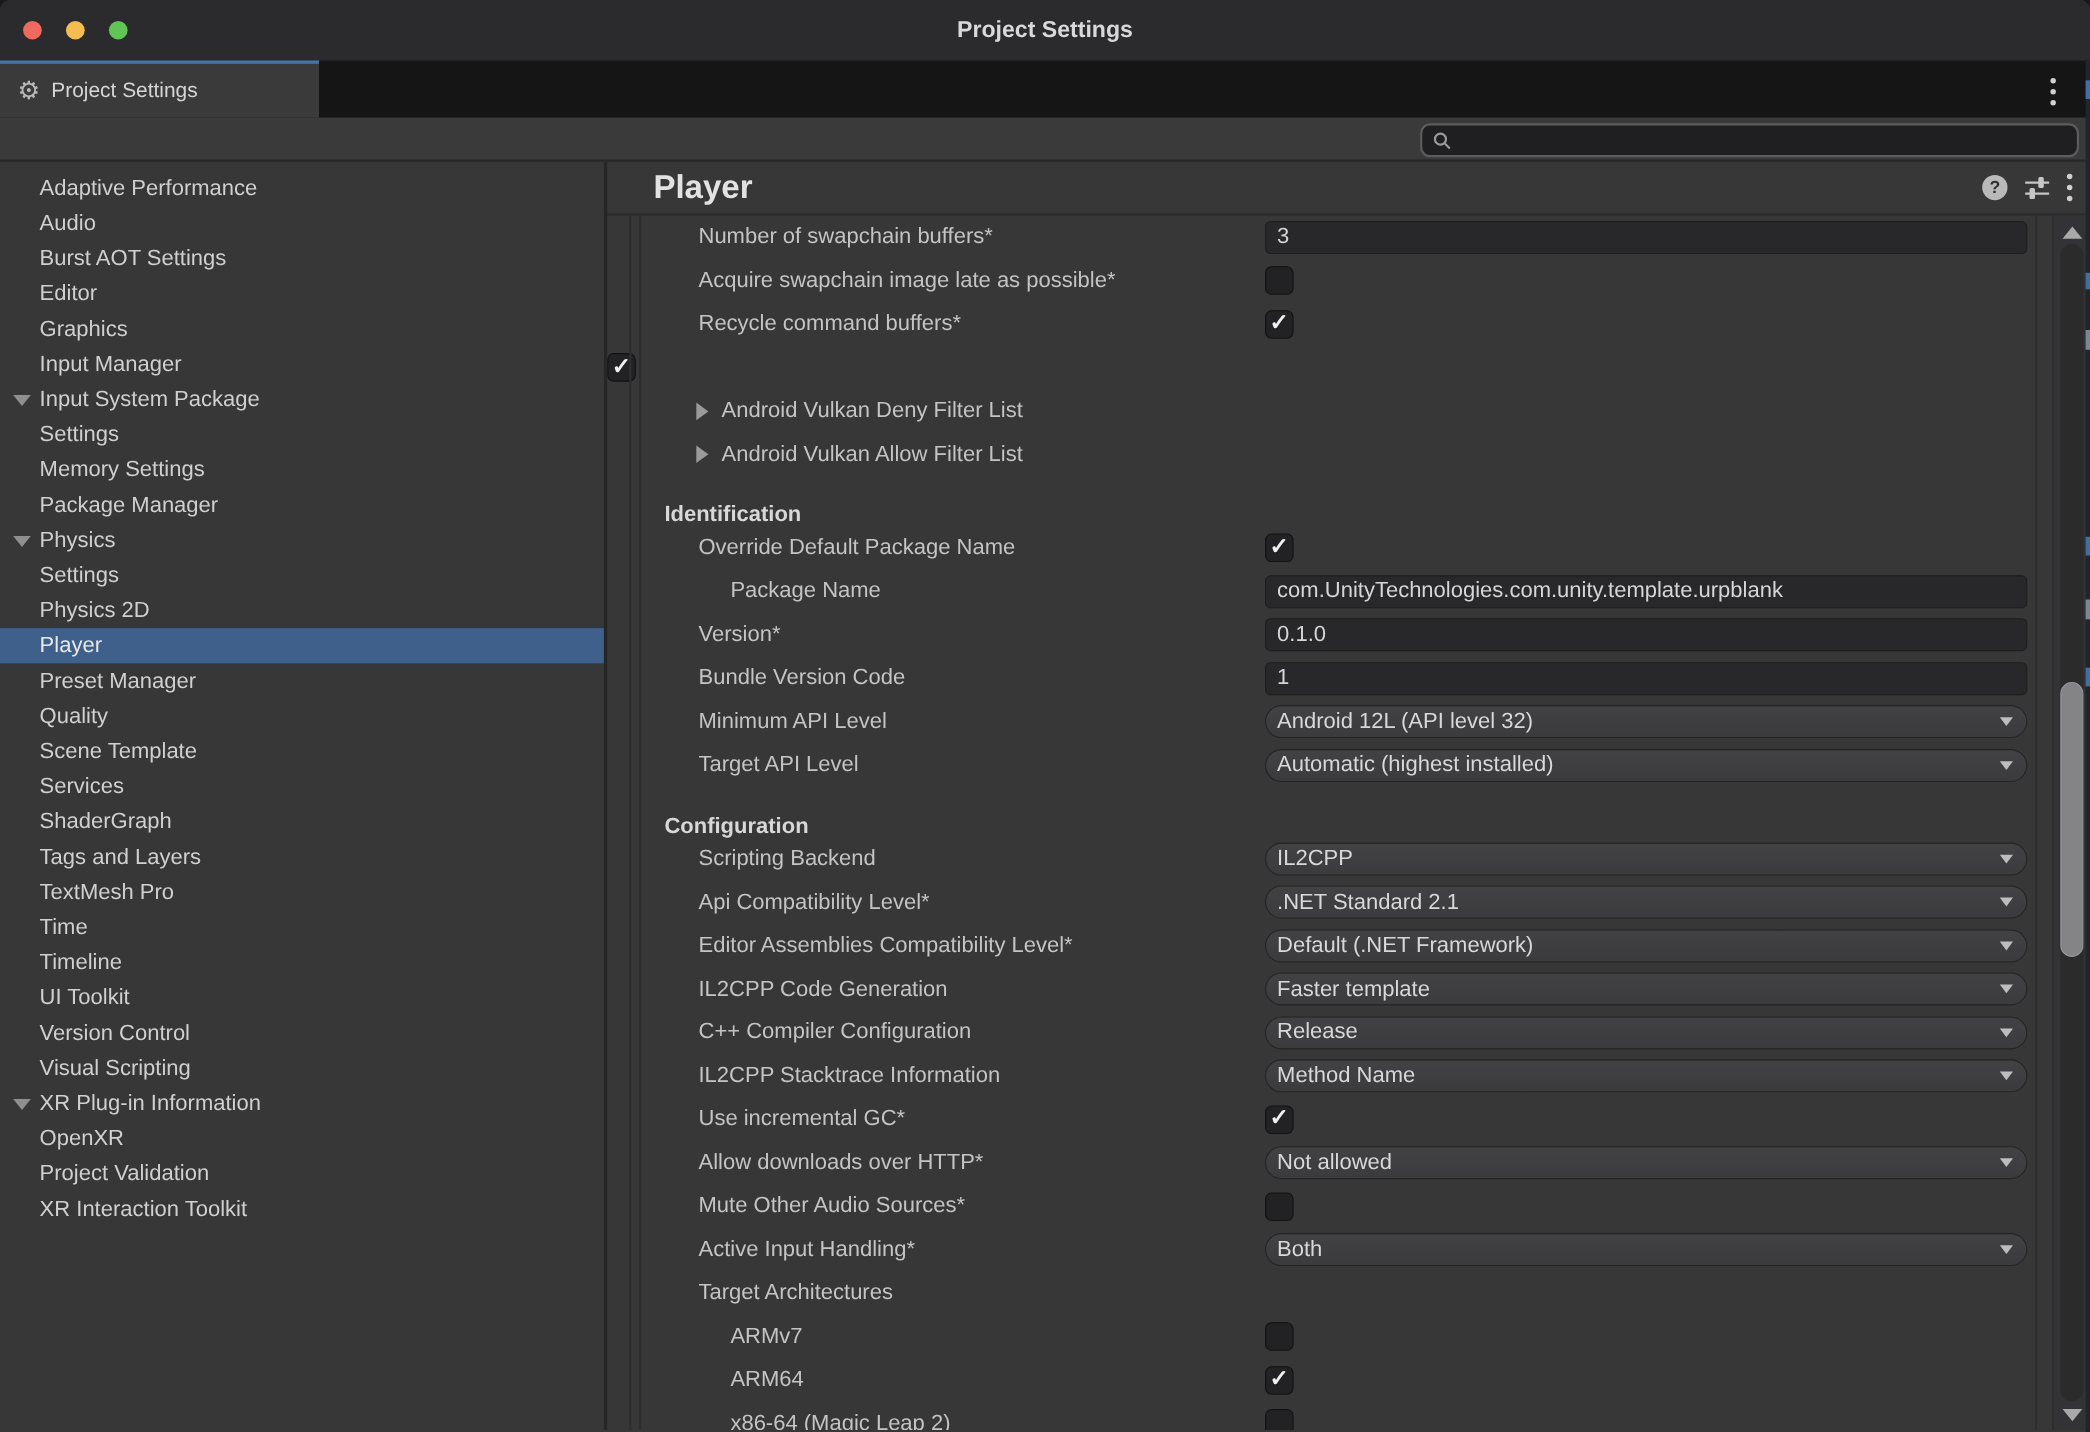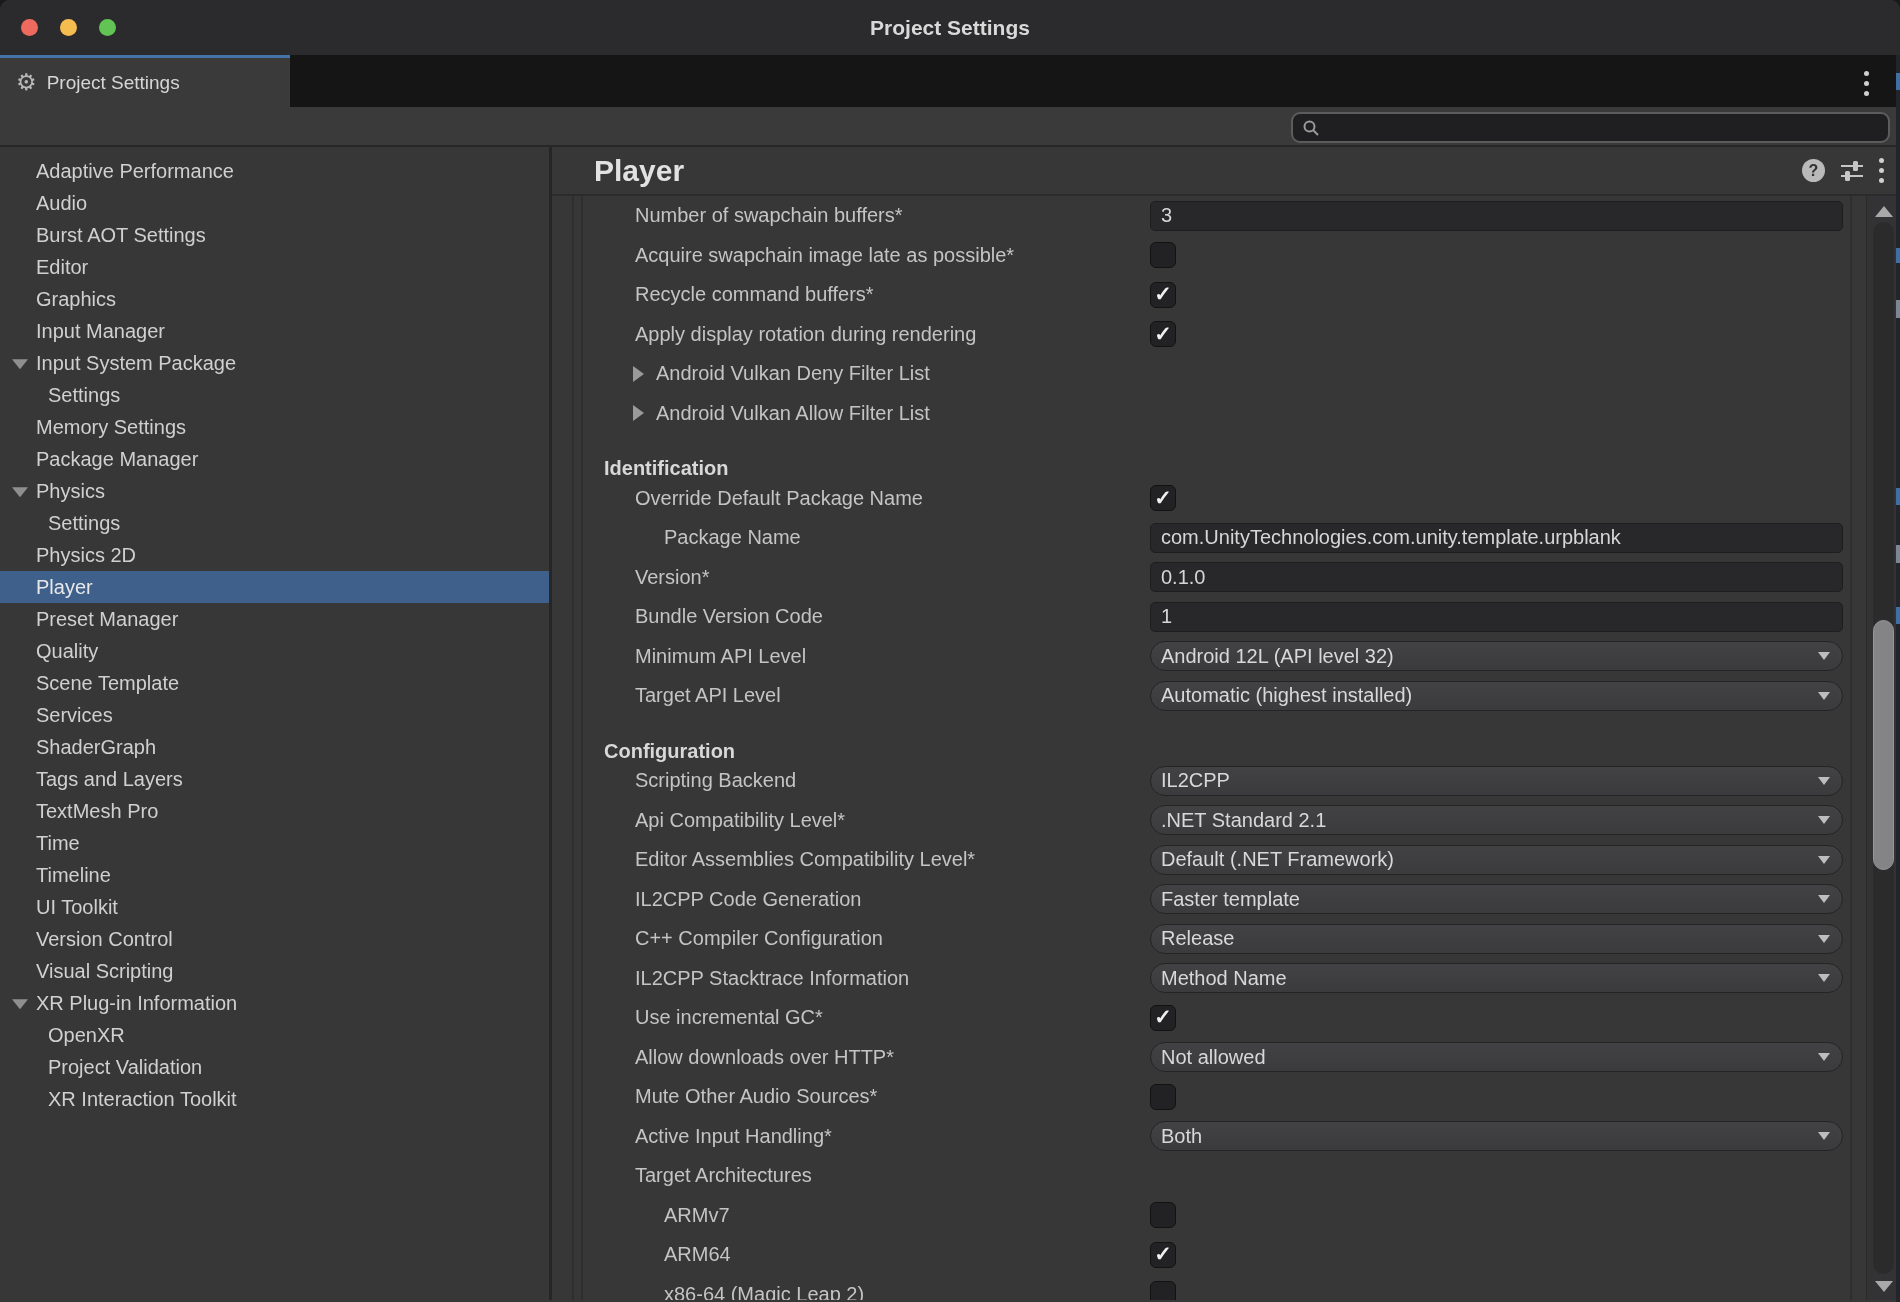--- a/index.html
+++ b/index.html
@@ -31,21 +31,21 @@
   .toolbar{position:relative;height:40px;background:#3a3a3a;border-bottom:2px solid #272727;}
   .searchbox{position:absolute;right:10px;top:5px;width:599px;height:31px;background:#1f1f21;
     border:2px solid #5c5c5c;border-radius:9px;display:flex;align-items:center;padding-left:9px;}
   .searchbox input{background:transparent;border:none;outline:none;color:#ddd;
     font-size:17px;width:540px;font-family:"Liberation Sans", sans-serif;}
   
   .body{display:flex;height:1153px;}
   .sidebar{width:552px;border-right:3px solid #262626;padding-top:8px;overflow:hidden;}
   .side-item{position:relative;height:32px;display:flex;align-items:center;
     padding-left:36px;font-size:20px;color:#d0d0d0;white-space:nowrap;cursor:default;}
-  .side-item.ind1{margin-left:12px;}
+  .side-item.ind1{}
   .side-item.selected{background:var(--selection);color:#e8e8e8;}
   .side-item .tri{position:absolute;left:12px;top:50%;transform:translateY(-38%);
     width:0;height:0;border-left:8px solid transparent;border-right:8px solid transparent;
     border-top:10px solid #8f8f8f;}
   
   .main{flex:1;display:flex;flex-direction:column;min-width:0;}
   .panel-header{height:49px;display:flex;align-items:center;border-bottom:2px solid #2b2b2b;}
   .panel-title{padding-left:42px;font-size:30px;font-weight:bold;color:#e2e2e2;}
   .header-icons{margin-left:auto;margin-right:16px;display:flex;align-items:center;gap:16px;}
   .help-ic{width:23px;height:23px;border-radius:50%;background:#b9b9b9;color:#2f2f2f;
@@ -262,21 +262,20 @@
             </div>
             <div class="row">
               <div class="row-label"><span>Recycle command buffers*</span></div>
               <div class="row-control">
                 <div class="checkbox">
                   <span class="chk">✓</span>
                 </div>
               </div>
             </div>
             <div class="row">
-              <div class="row-label"><span>Apply display rotation during rendering</span></div>
               <div class="row-control">
                 <div class="checkbox">
                   <span class="chk">✓</span>
                 </div>
               </div>
             </div>
             <div class="row">
               <div class="row-label fold"><span class="fold-tri"></span><span>Android Vulkan Deny Filter List</span></div>
               <div class="row-control"></div>
             </div>

